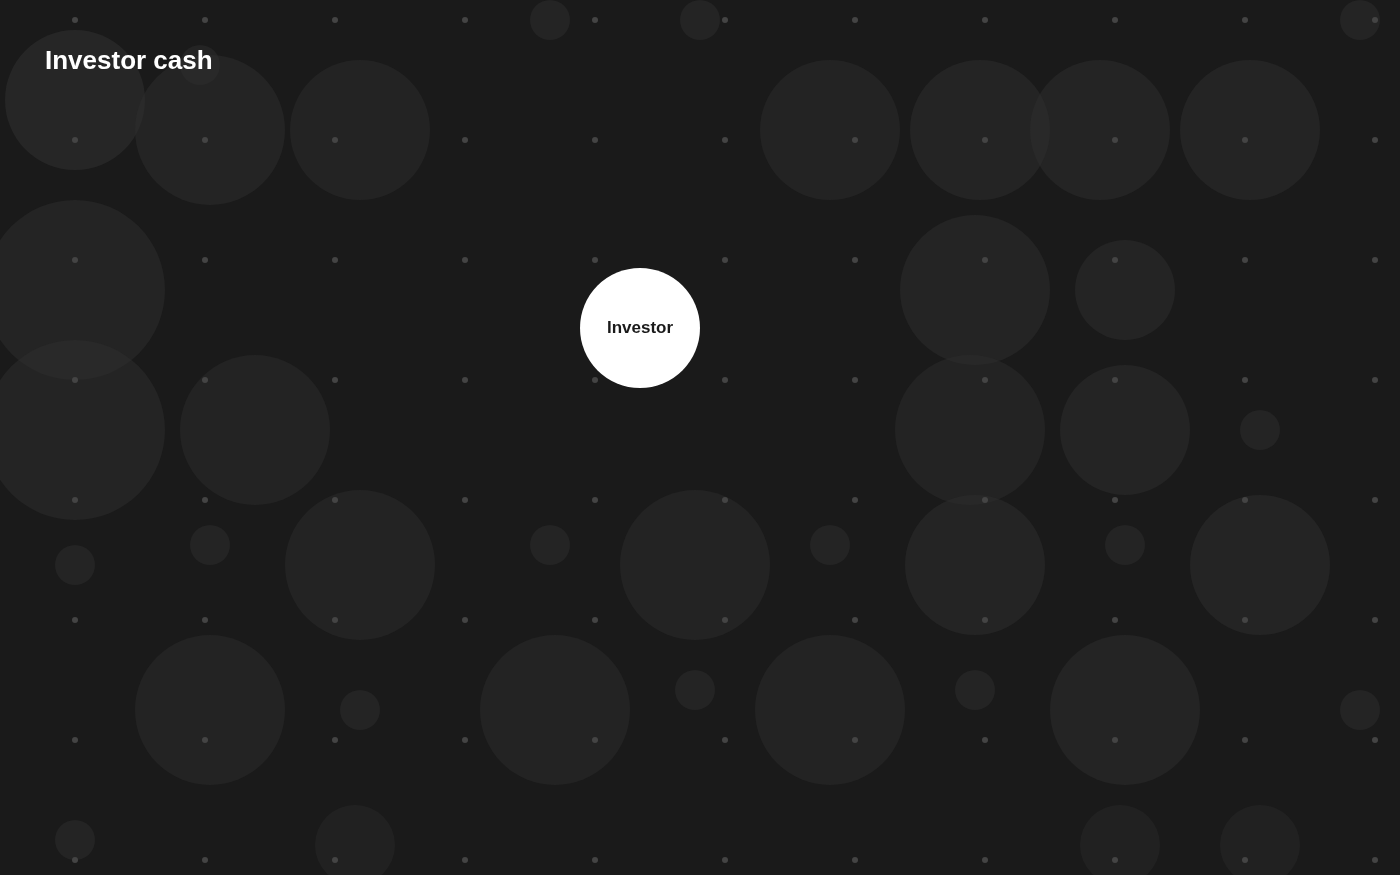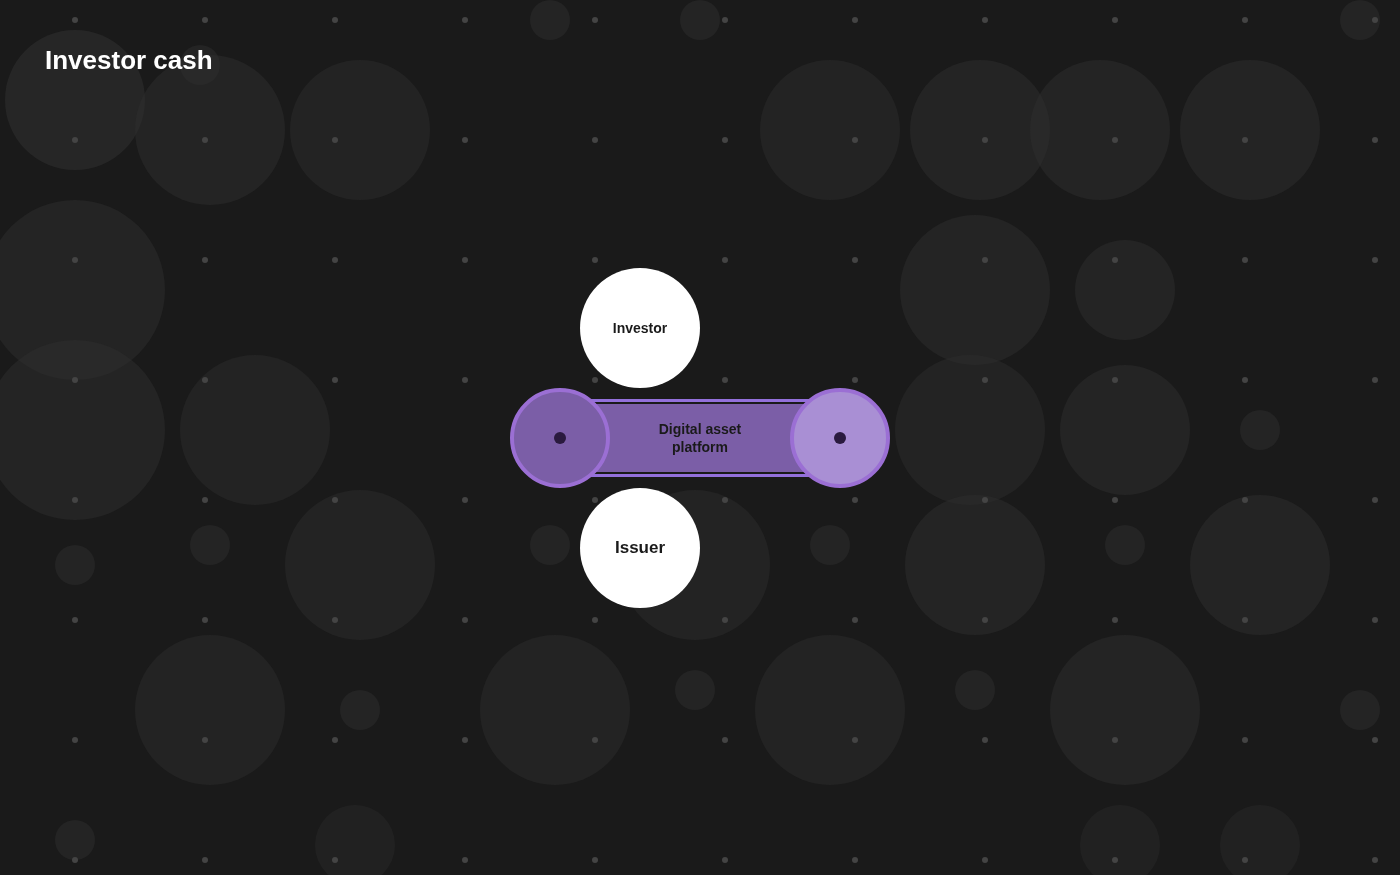--- a/index.html
+++ b/index.html
@@ -59,21 +59,21 @@
     
     .node-investor {
       position: absolute;
       width: 120px;
       height: 120px;
       border-radius: 50%;
       background: #ffffff;
       display: flex;
       align-items: center;
       justify-content: center;
-      font-size: 14px;
+      font-size: 17px;
       font-weight: 600;
       color: #1a1a1a;
       top: -20px;
       left: 90px;
       z-index: 8;
     }
 
     
     .node-issuer {
       position: absolute;
@@ -329,32 +329,15 @@
   </div>
 
 <div class="title">Investor cash</div>
 
 <div class="diagram">
 
   <div class="node-investor">
     <span>Investor</span>
   </div>
 
-  <div class="node-issuer">
-    <span>Issuer</span>
-  </div>
-
-  <div class="dumbbell-container">
-    <div class="dumbbell-bar-outer"></div>
-    <div class="dumbbell-bar"></div>
-    <div class="dumbbell-left">
-      <div class="dumbbell-left-inner"></div>
-    </div>
-    <div class="dumbbell-right">
-      <div class="dumbbell-right-inner"></div>
-    </div>
-    <div class="dumbbell-label">
-      <span>Digital asset</span><br>
-      <span>platform</span>
-    </div>
-  </div>
+
 
 </div>
 
 </body></html>

